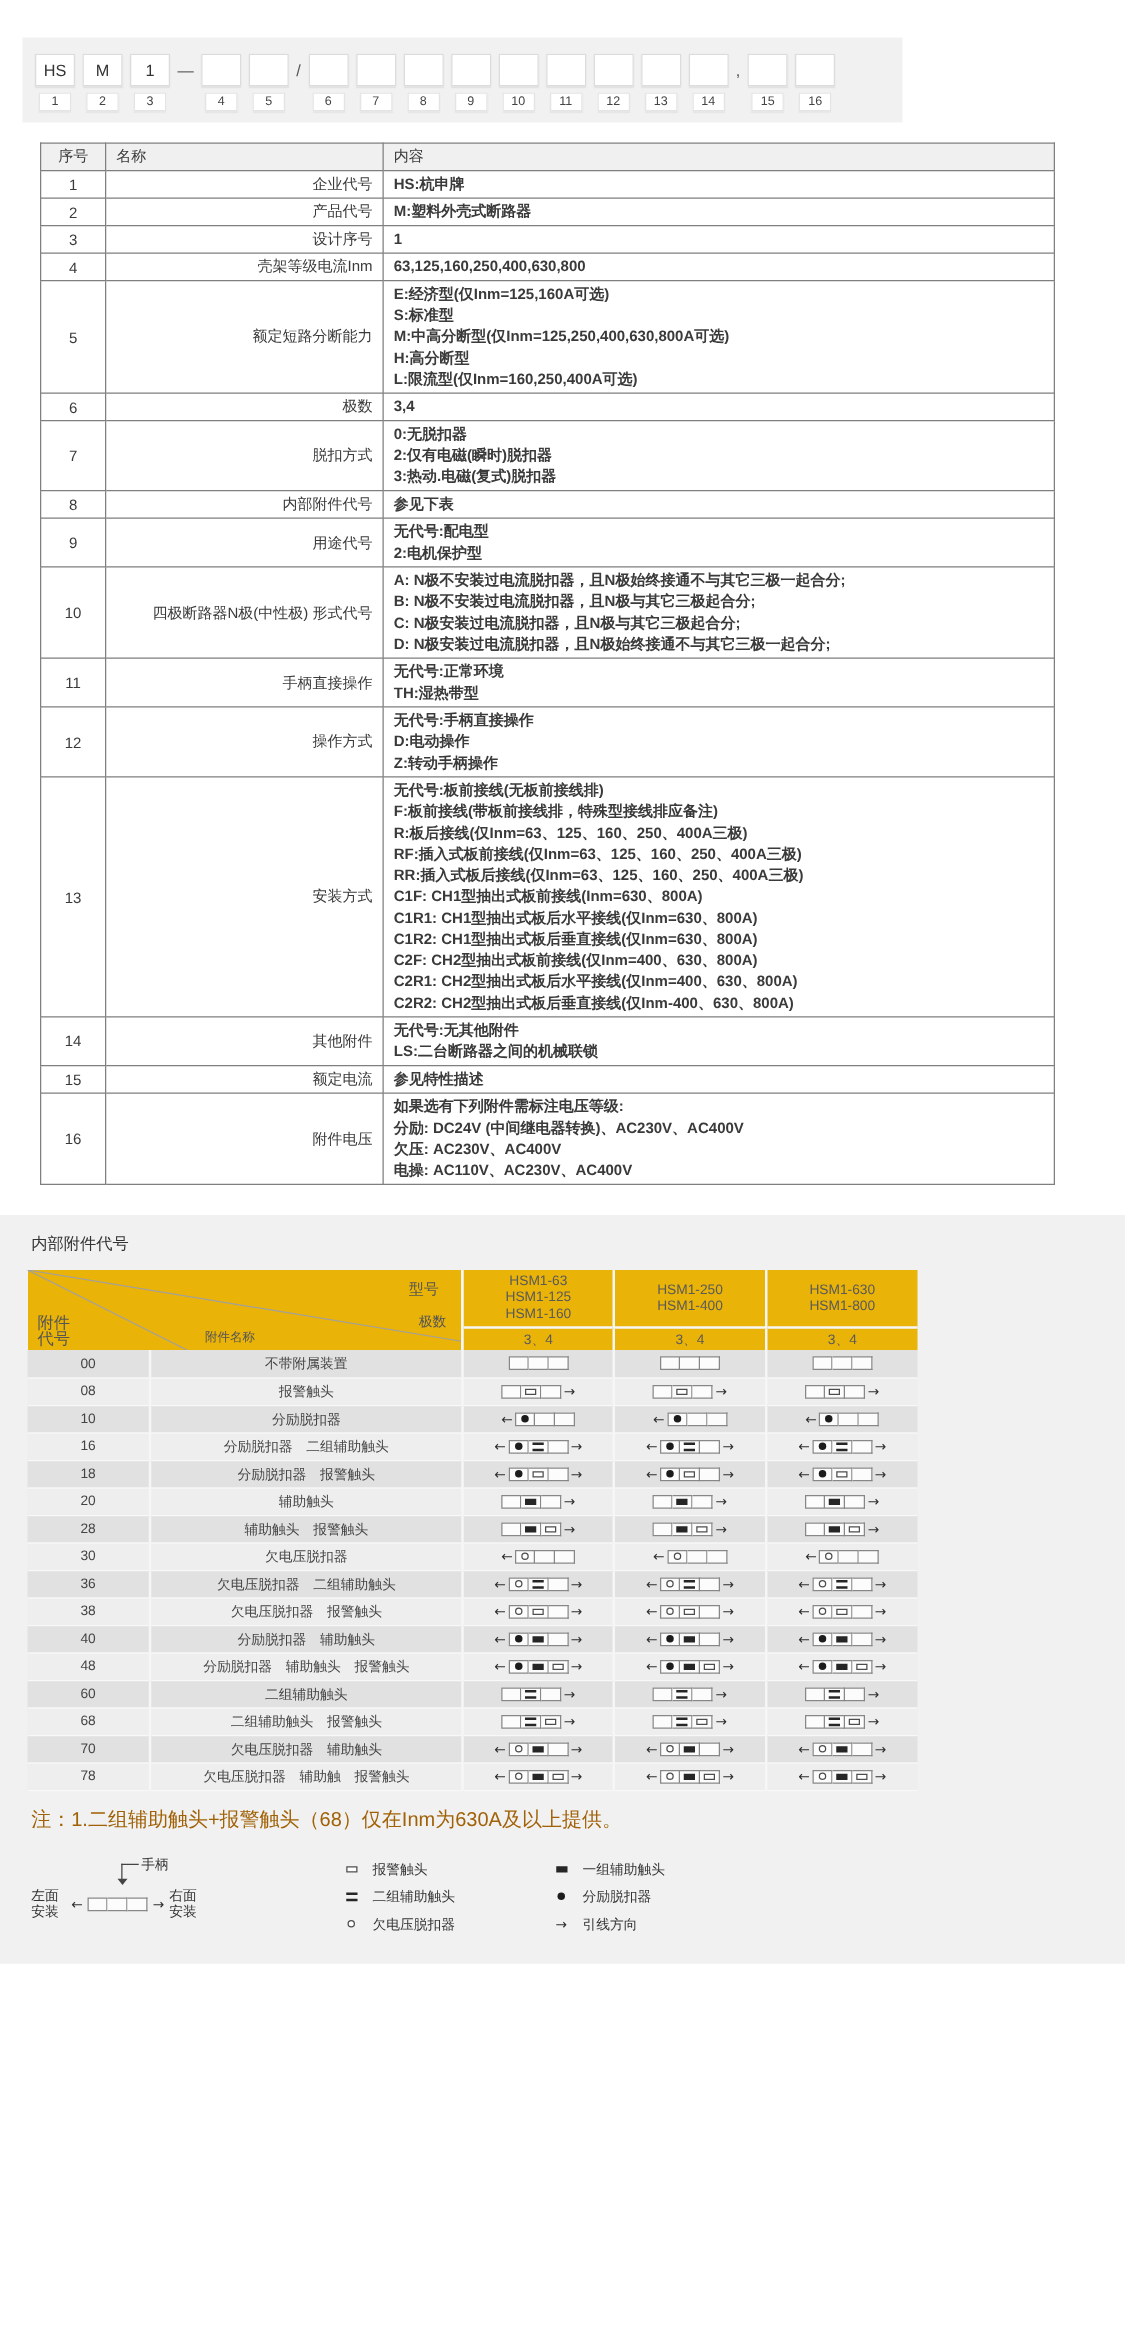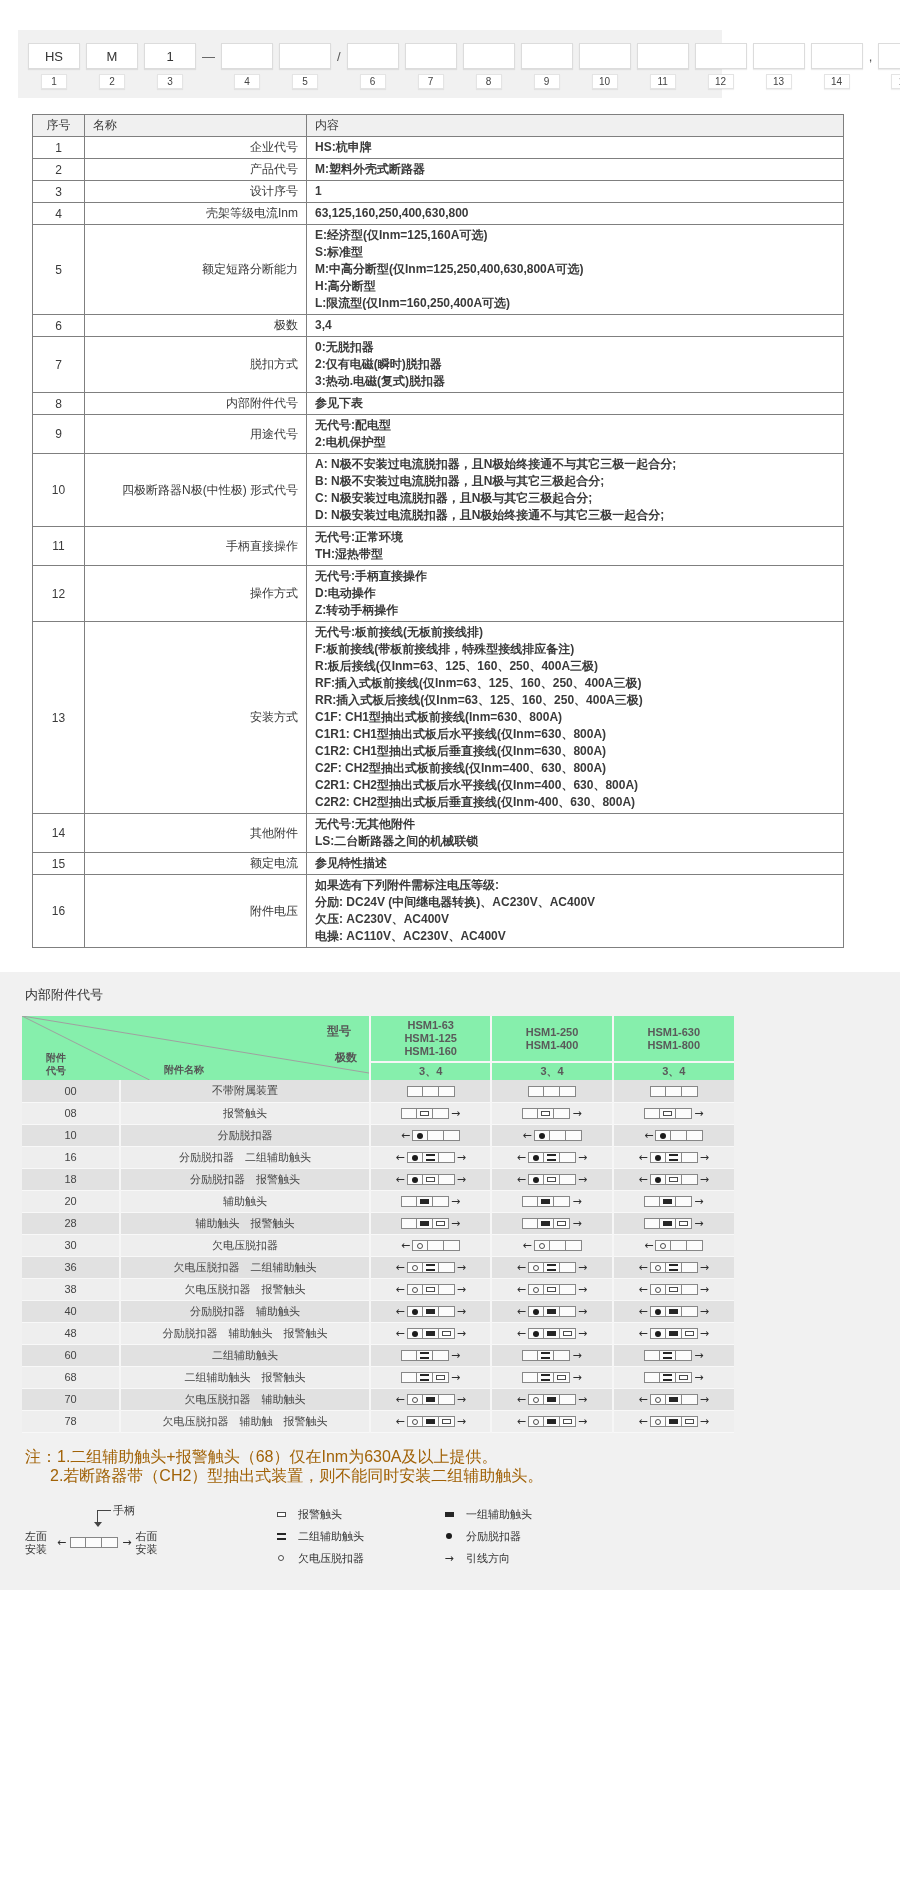--- a/index.html
+++ b/index.html
@@ -9,21 +9,21 @@
     font-family:"Liberation Sans","DejaVu Sans",sans-serif; color:#333;
   }
 
   
   .code-banner {
     margin:30px 0 0 18px; width:704px; background:#f1f1f1;
     padding:13px 10px 9px; display:flex; align-items:flex-start; gap:6px;
   }
   .seg { display:flex; flex-direction:column; align-items:center; gap:5px; }
   .seg-box {
-    width:52px; height:26px; background:#fff; border:1px solid #dcdcdc;
+    width:32px; height:26px; background:#fff; border:1px solid #dcdcdc;
     box-shadow:0 1px 1px rgba(0,0,0,.08);
     display:flex; align-items:center; justify-content:center;
     font-size:13px; color:#333;
   }
   .seg-num {
     width:26px; height:15px; background:#fff; border:1px solid #e4e4e4;
     box-shadow:0 1px 1px rgba(0,0,0,.06);
     font-size:10px; color:#444; display:flex; align-items:center; justify-content:center;
   }
   .seg-sep { height:26px; display:flex; align-items:center; font-size:13px; color:#555; }
@@ -46,29 +46,29 @@
   .accessory-section { margin-top:24px; width:900px; background:#f1f1f1; padding:14px 0 24px; }
   .acc-title { margin-left:25px; font-size:13px; color:#333; }
 
   .acc-table {
     margin:12px 0 0 22px; width:712px; border-collapse:collapse;
     table-layout:fixed; font-size:11px; color:#444;
   }
   .acc-table col.c-code { width:98px; }
   .acc-table col.c-name { width:250px; }
   .acc-table col.c-m { width:121.3px; }
-  .acc-table thead th { background:#86efac; font-weight:bold; }
+  .acc-table thead th { background:#eab308; font-weight:normal; }
   .acc-table thead tr.r-models { height:46px; }
   .acc-table thead tr.r-poles { height:18px; }
   .acc-corner { position:relative; }
   .corner-svg { position:absolute; left:0; top:0; width:100%; height:100%; }
   .corner-svg line { stroke:#a0a0a0; stroke-width:1; }
   .lbl-model { position:absolute; right:18px; top:7px;  font-size:12px; color:#555; }
   .lbl-poles { position:absolute; right:12px; bottom:15px; font-size:11px; color:#555; }
-  .lbl-code  { position:absolute; left:24px;  bottom:3px;  font-size:10px; line-height:13px; white-space:pre-line; text-align:left; color:#555; }
+  .lbl-code  { position:absolute; left:8px;  bottom:3px;  font-size:13px; line-height:13px; white-space:pre-line; text-align:left; color:#555; }
   .lbl-name  { position:absolute; left:142px; bottom:3px;  font-size:10px; color:#555; }
   .acc-model { border-left:2px solid #f6f6f6; text-align:center; color:#5a5a5a; font-size:11px; padding:3px 0; }
   .model-line { line-height:13px; }
   .acc-poles { border-left:2px solid #f6f6f6; border-top:2px solid #f6f6f6; text-align:center; color:#5a5a5a; }
 
   .acc-table tbody td { height:22px; text-align:center; border-bottom:1px solid #f8f8f8; }
   .acc-table tbody tr:nth-child(odd)  td { background:#e1e1e1; }
   .acc-table tbody tr:nth-child(even) td { background:#eeeeee; }
   td.acc-name-td { border-left:2px solid #f6f6f6; }
   td.diag-td { border-left:2px solid #f6f6f6; }
@@ -1008,21 +1008,20 @@
                 </span>
               </span>
               <span class="diag-arrow">→</span>
             </span></td>
         </tr>
       </tbody>
   </table>
 
   <div class="notes">
     <div class="note-line">注：1.二组辅助触头+报警触头（68）仅在Inm为630A及以上提供。</div>
-    <div class="note-line2">2.若断路器带（CH2）型抽出式装置，则不能同时安装二组辅助触头。</div>
   </div>
 
   <div class="legend-row">
     <div class="handle-diagram">
       <div class="h-label">手柄</div>
       <div class="h-hline"></div>
       <div class="h-vline"></div>
       <div class="h-arrowhead"></div>
       <div class="h-body">
         <span class="h-side">左面安装</span>

